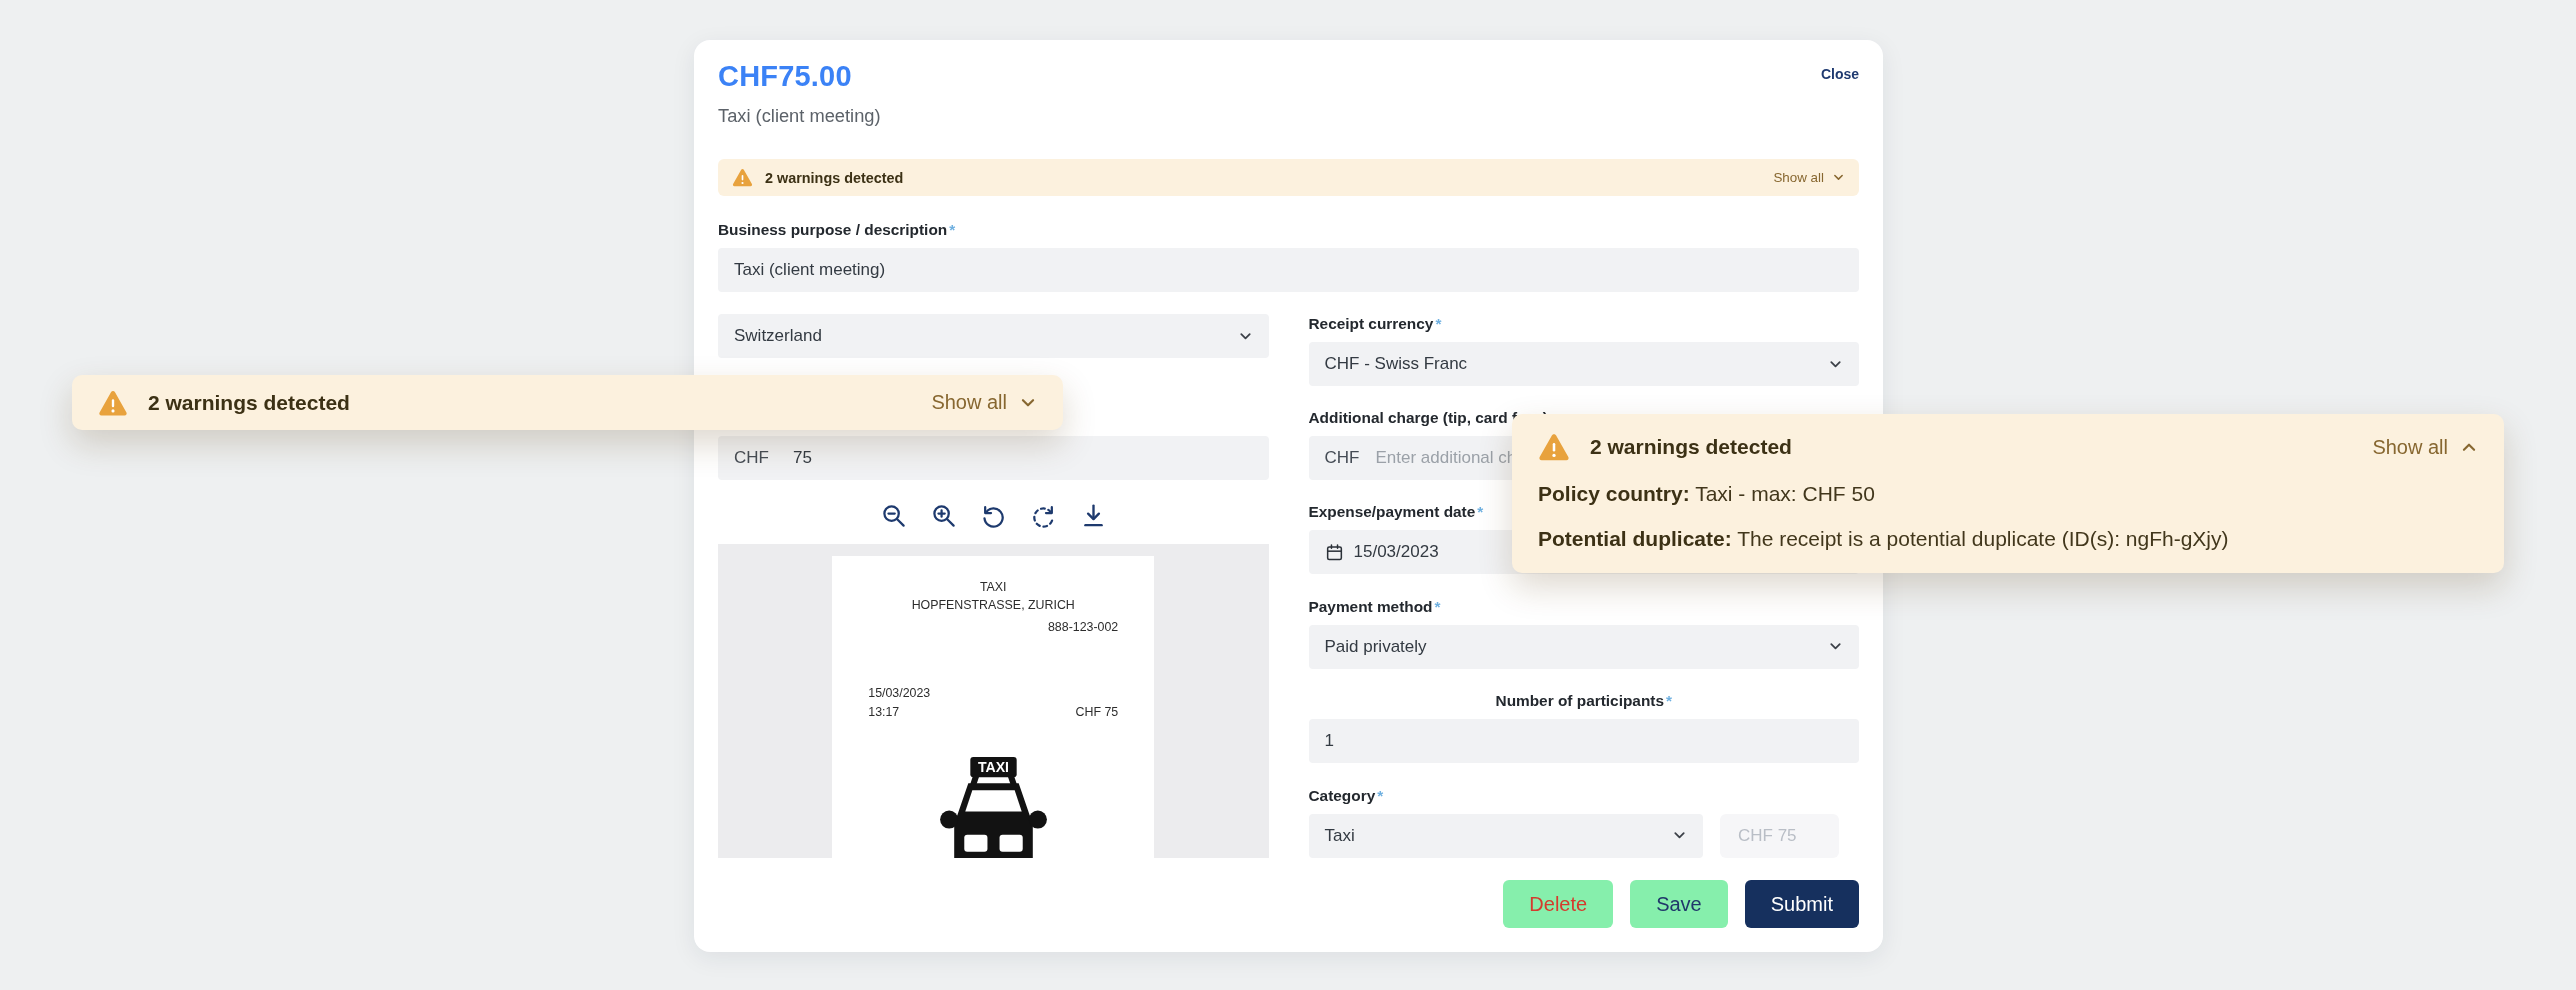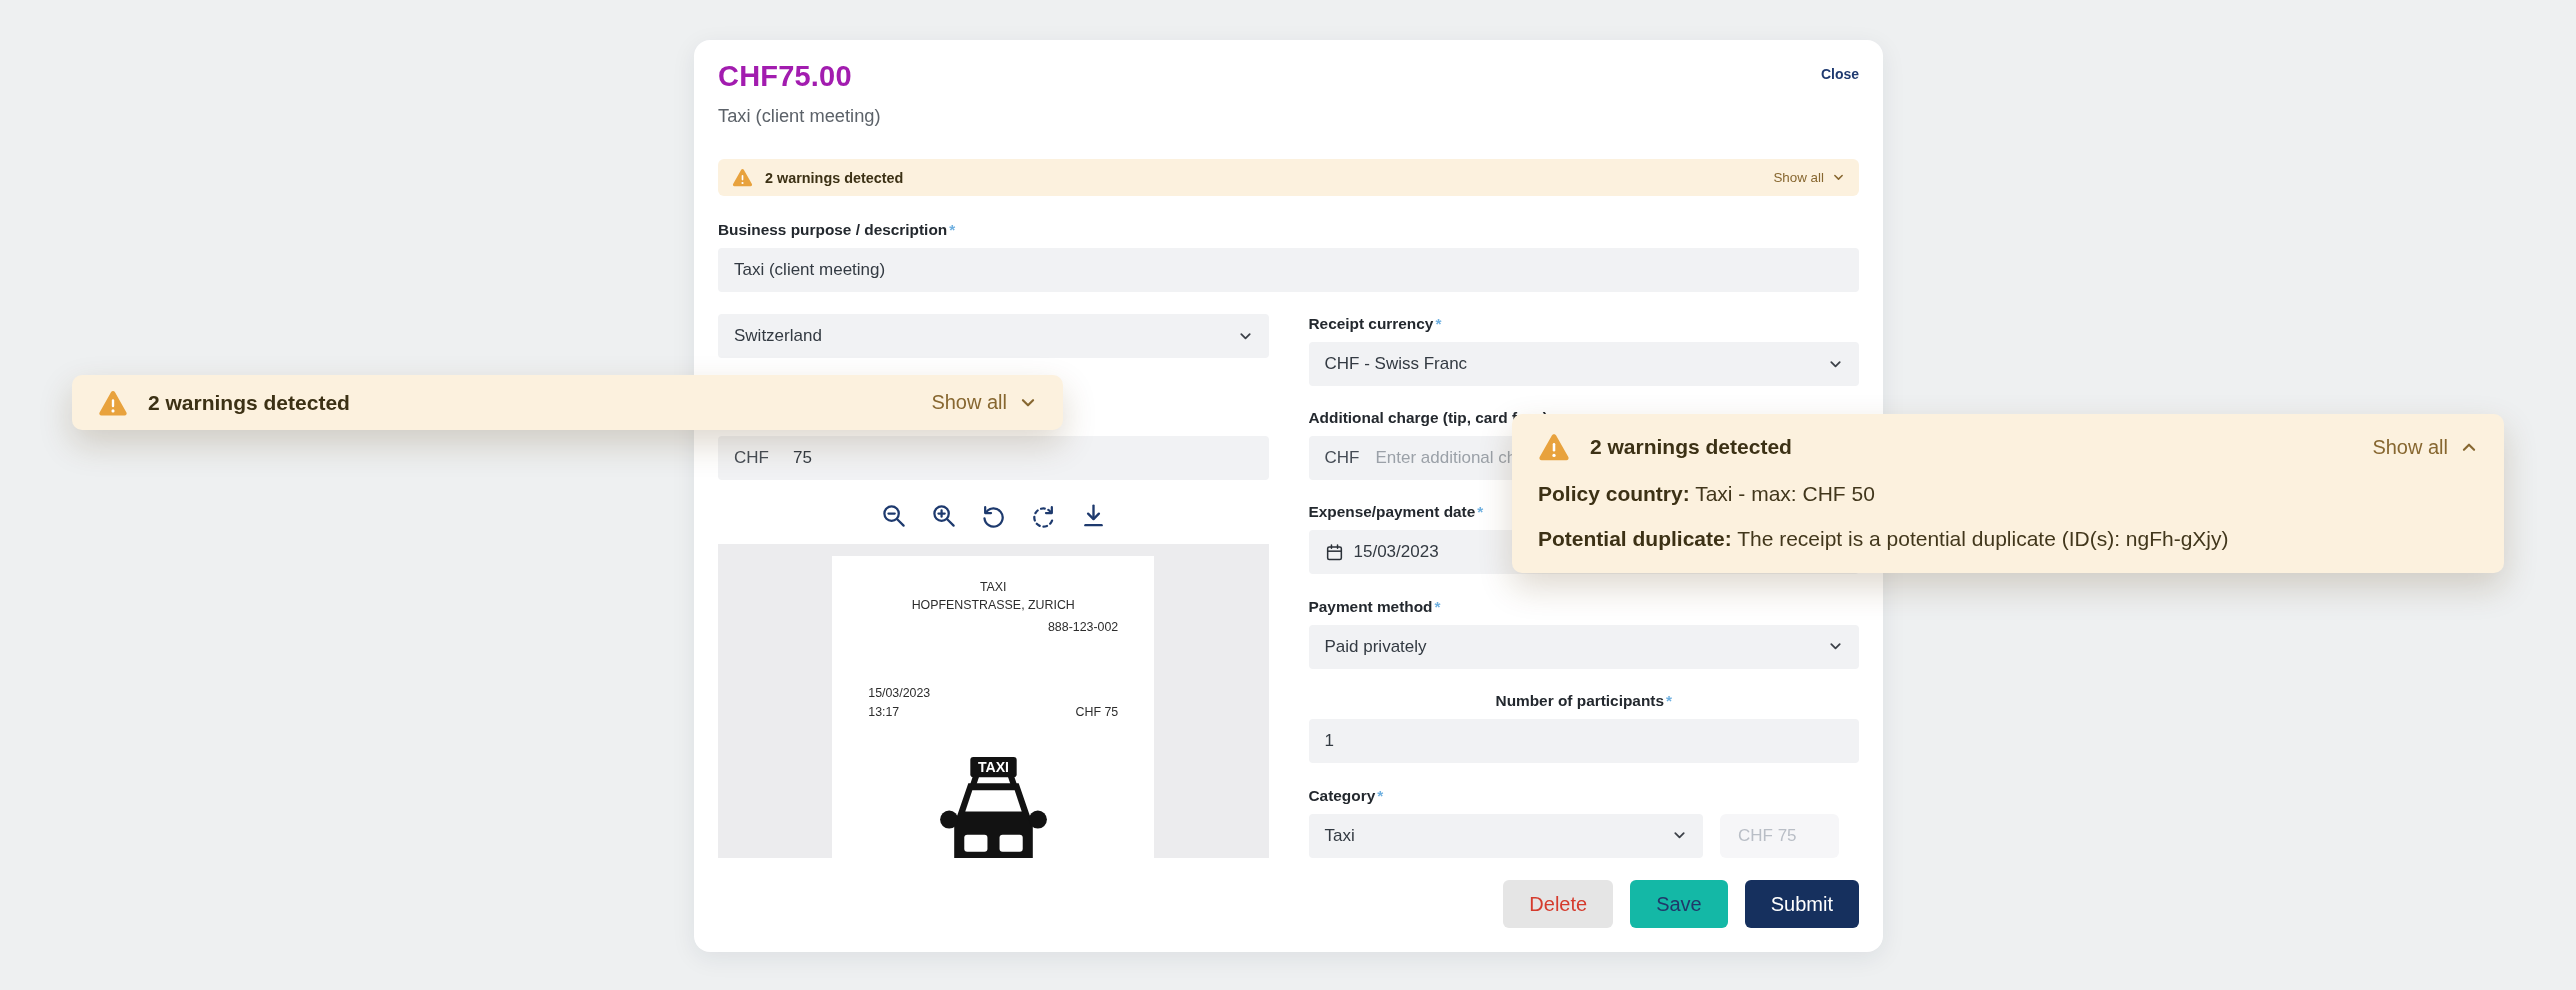--- a/index.html
+++ b/index.html
@@ -12,21 +12,21 @@
     color:#23282e;
   }
   
   .modal {
     position:absolute; left:694px; top:40px; width:1189px; height:912px;
     background:#ffffff; border-radius:16px;
     box-shadow:0 6px 24px rgba(30,40,60,.08);
     padding:20px 24px 24px 24px;
   }
   .modal-header { display:flex; align-items:flex-start; justify-content:space-between; }
-  .modal-title { font-size:29px; font-weight:700; color:#a21caf; letter-spacing:0.2px; }
+  .modal-title { font-size:29px; font-weight:700; color:#3b82f6; letter-spacing:0.2px; }
   .close-link { font-size:14px; color:#1f3a70; font-weight:700; cursor:pointer; margin-top:6px; }
   .modal-subtitle { margin-top:12px; font-size:18.3px; color:#5c6269; }
 
   .banner {
     margin-top:32px; height:37px; border-radius:6px;
     background:#fcf1de; display:flex; align-items:center; padding:0 14px;
   }
   .banner .warn-icon { width:21px; height:21px; flex:0 0 auto; }
   .banner-text { margin-left:12px; font-size:14.4px; font-weight:700; color:#3c3115; }
   .banner-action { margin-left:auto; display:flex; align-items:center; gap:8px;
@@ -88,22 +88,22 @@
   .receipt-center { text-align:center; line-height:18px; }
   .receipt-phone { text-align:right; margin-top:6px; }
   .receipt-row { margin-top:50px; display:flex; justify-content:space-between; align-items:flex-end; line-height:19px; }
   .taxi-wrap { margin-top:26px; display:flex; justify-content:center; }
   .taxi-wrap svg { width:131px; height:129px; }
 
   
   .actions { position:absolute; right:24px; bottom:24px; display:flex; gap:17px; }
   .btn { height:48px; border:none; border-radius:6px; padding:0 26px;
     font-family:"Liberation Sans",sans-serif; font-size:20px; font-weight:500; cursor:pointer; }
-  .btn-delete { background:#e5e5e5; color:#d53b2d; }
-  .btn-save   { background:#14b8a6; color:#20386a; }
+  .btn-delete { background:#86efac; color:#d53b2d; }
+  .btn-save   { background:#86efac; color:#20386a; }
   .btn-submit { background:#16305e; color:#ffffff; }
 
   
   .callout {
     position:absolute; background:#fcf1de; border-radius:10px;
     box-shadow:0 14px 34px rgba(90,62,16,.20); color:#42371c;
   }
   .callout-collapsed {
     left:72px; top:375px; width:991px; height:55px;
     display:flex; align-items:center; padding:0 26px;

